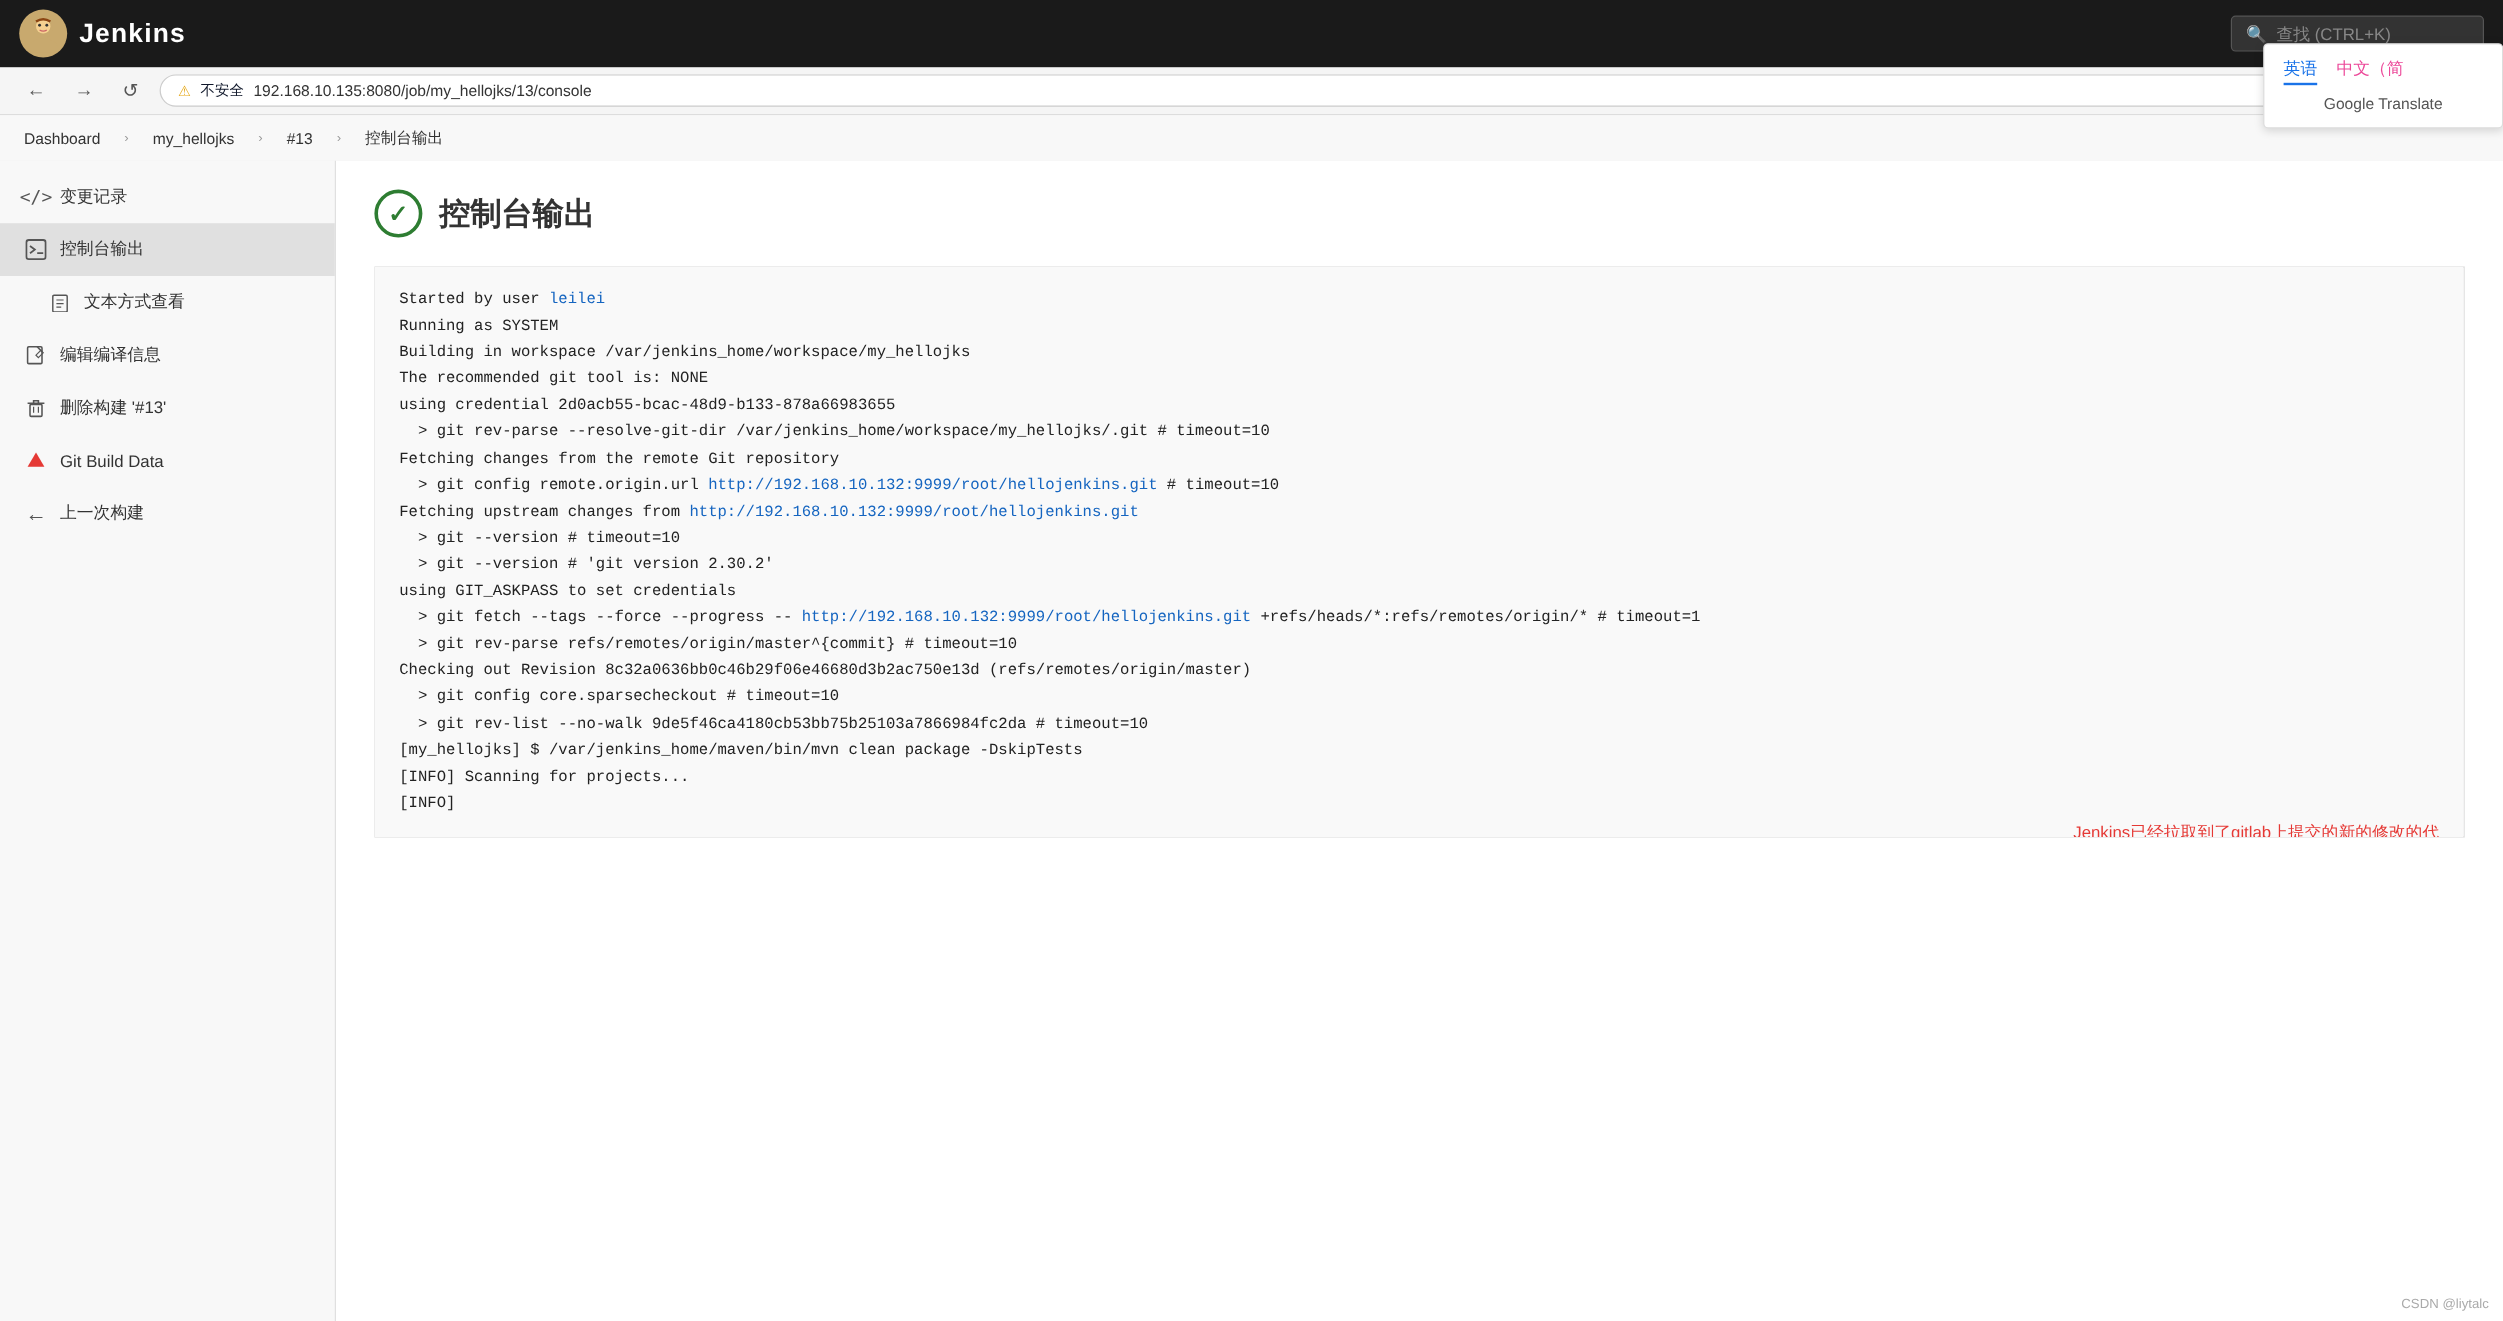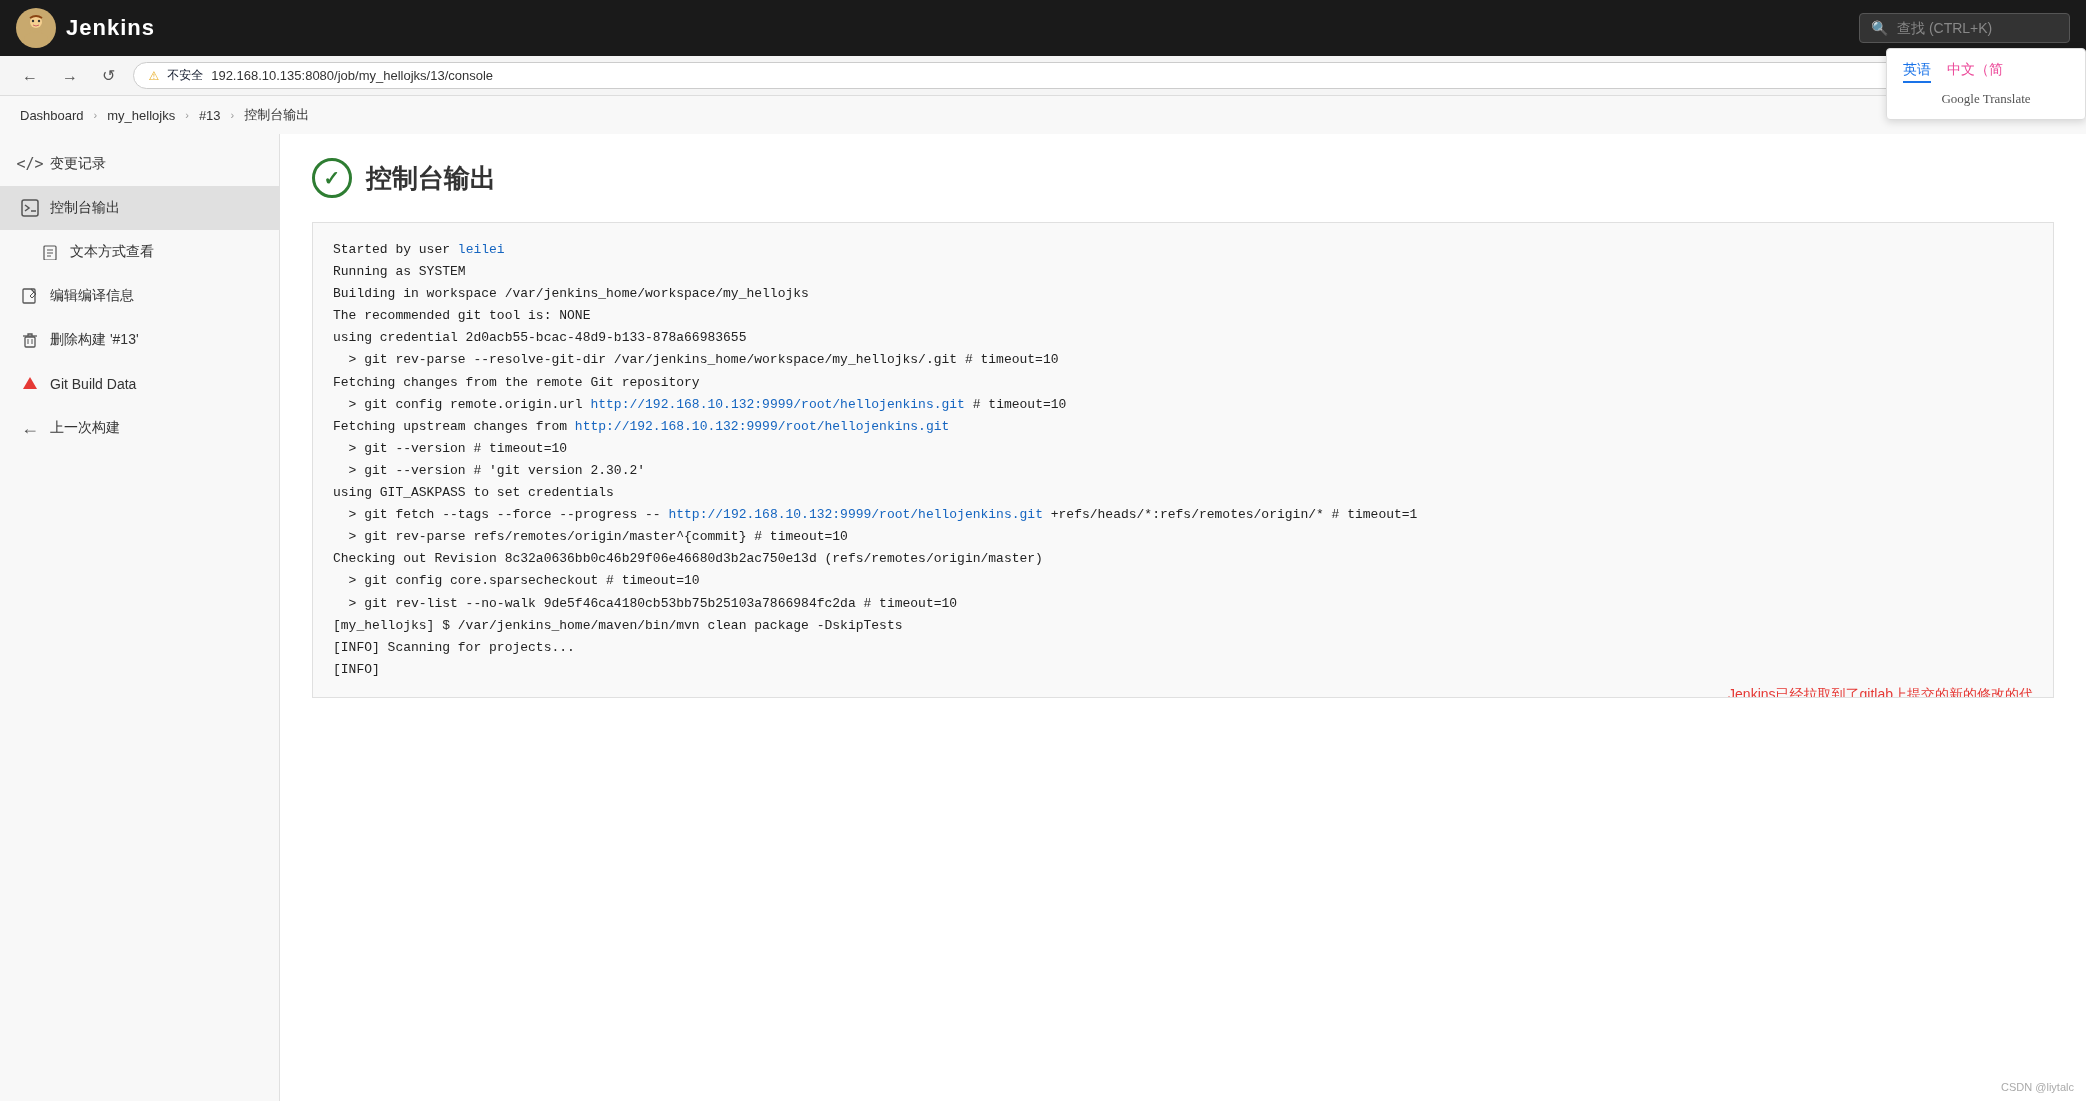--- a/index.html
+++ b/index.html
@@ -56,30 +56,29 @@
       outline: none;
       color: #ccc;
       font-size: 14px;
       width: 160px;
     }
     .search-bar input::placeholder { color: #888; }
 
     
     .translate-popup {
       position: fixed;
-      top: 48px;
+      top: 36px;
       right: 0;
       background: white;
       border: 1px solid #ddd;
       border-radius: 4px;
       padding: 12px 16px;
       box-shadow: 0 2px 8px rgba(0,0,0,0.15);
       z-index: 1000;
       min-width: 200px;
-      font-family: Liberation Serif, serif;
     }
     .translate-tabs {
       display: flex;
       gap: 16px;
       margin-bottom: 8px;
     }
     .translate-tab {
       font-size: 14px;
       cursor: pointer;
       padding-bottom: 2px;
@@ -128,21 +127,21 @@
     }
     .warning-icon { color: #e6a817; font-size: 12px; }
 
     
     .breadcrumb {
       padding: 10px 20px;
       font-size: 13px;
       color: #333;
       display: flex;
       align-items: center;
-      gap: 10px;
+      gap: 20px;
       background: #f8f8f8;
     }
     .breadcrumb a { color: #333; text-decoration: none; }
     .breadcrumb-sep { color: #999; font-size: 11px; }
 
     
     .main-layout {
       display: flex;
       min-height: calc(100vh - 120px);
     }

